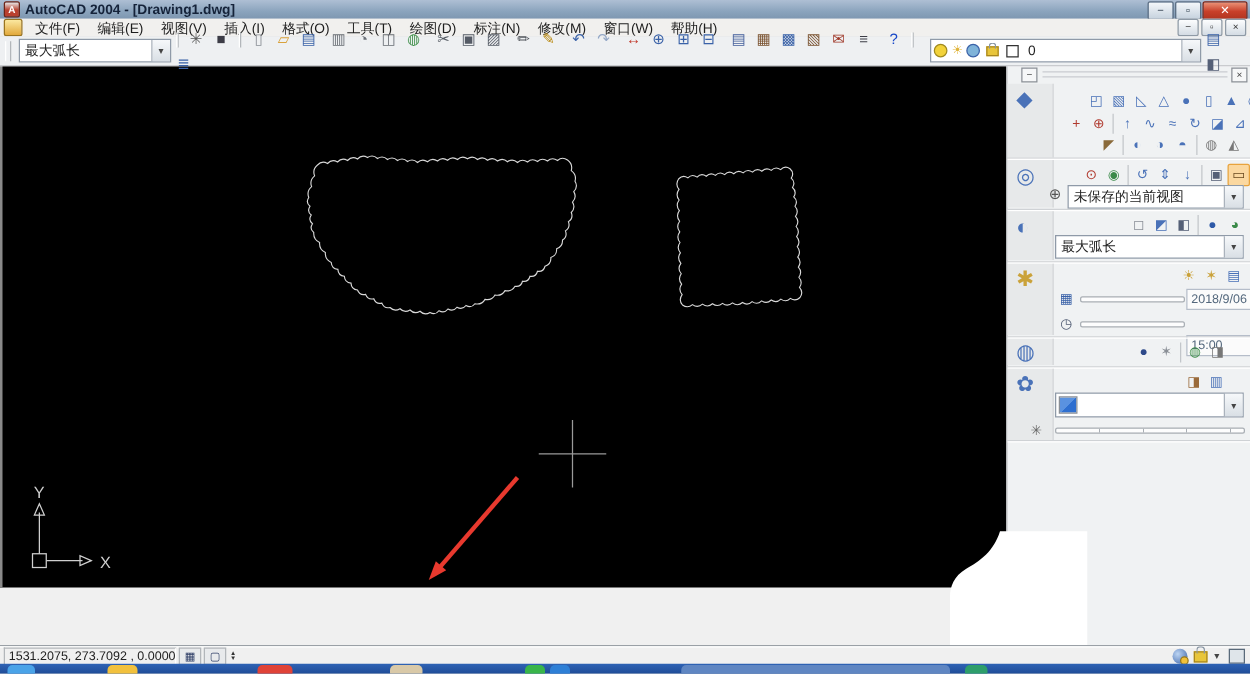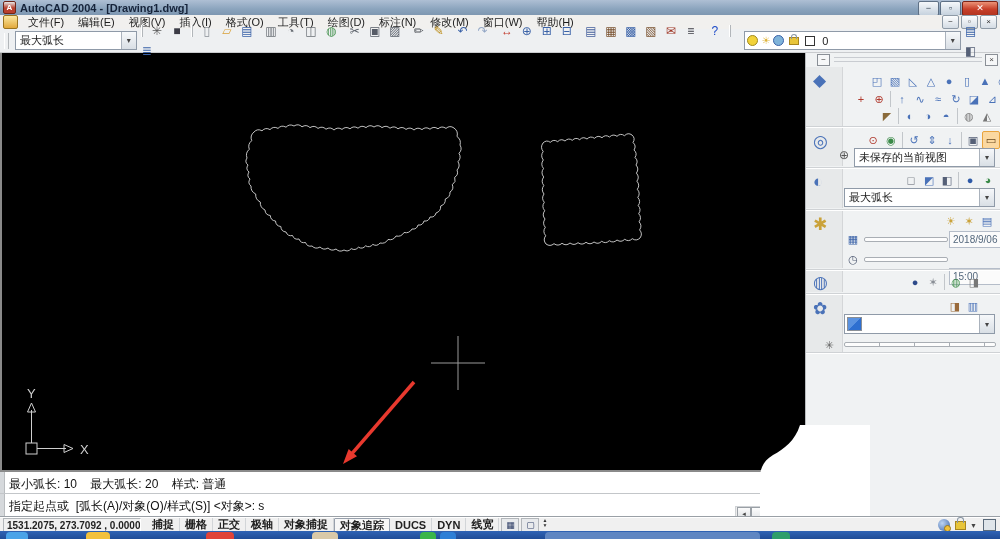--- a/index.html
+++ b/index.html
@@ -88,21 +88,21 @@
   #cmd .sbarrow{position:absolute;left:737px;top:35px;width:12px;height:11px;background:linear-gradient(#fbfbfb,#dcdfe2);
     border:1px solid #9aa0a6;display:flex;align-items:center;justify-content:center;font-size:7px;color:#444;}
   #cmd .sbthumb{position:absolute;left:751px;top:35px;width:16px;height:11px;background:linear-gradient(#fdfdfd,#e2e5e8);
     border:1px solid #9aa0a6;}
 
   
   #blob{position:absolute;left:740px;top:420px;z-index:5;}
 
   
   #statusbar{position:absolute;left:0;top:517px;width:1000px;height:14px;background:#f0f0f0;
-    border-top:1px solid #fff;box-shadow:0 -1px 0 #9aa0a6;display:flex;z-index:10;font-size:11px;font-weight:bold;}
+    border-top:1px solid #fff;box-shadow:0 -1px 0 #9aa0a6;display:flex;align-items:center;z-index:10;font-size:11px;}
   #coordbox{width:130px;height:12px;margin-left:3px;border:1px solid #b2b6ba;border-right-color:#fff;border-bottom-color:#fff;
     font-size:10px;display:flex;align-items:center;padding:0 3px;color:#222;white-space:nowrap;overflow:hidden;}
   .sbtn{padding:0 5px;height:13px;display:flex;align-items:center;white-space:nowrap;border-right:1px solid #d2d5d8;cursor:default;}
   .sbtn.active{border:1px solid #98a0ac;background:#f7f7f7;border-radius:1px;}
   .sico{width:16px;height:12px;margin-left:2px;border:1px solid #b2b6ba;background:#e8eaec;
     display:flex;align-items:center;justify-content:center;font-size:9px;color:#2e3e66;line-height:1;}
   #spinner{display:flex;flex-direction:column;margin-left:3px;font-size:5px;line-height:0.9;color:#333;}
   #sb-right{margin-left:auto;display:flex;align-items:center;margin-right:4px;}
   .comm-icon{width:12px;height:12px;border-radius:50%;background:radial-gradient(circle at 35% 35%,#bcd4f2,#3a62a8);position:relative;margin-right:5px;}
   .comm-icon:after{content:"";position:absolute;right:-1px;bottom:-1px;width:5px;height:5px;border-radius:50%;background:#f2c13a;border:1px solid #9a7a1a;}
@@ -298,47 +298,27 @@
       <div class="ctext"></div>
       <div class="cbtn2">▾</div>
     </div>
     <div class="drow" style="left:14px;top:284px">
         <span class="ti" style="color:#666">✳</span>
       </div>
     <div class="slider ticks" style="left:38px;top:290px;width:150px"></div>
     <div class="secdiv" style="top:300px"></div>
   </div>
 
-  <div id="cmd">
-    <div class="gripv"></div>
-    <div class="cmdline" style="top:4px">最小弧长: 10    最大弧长: 20    样式: 普通</div>
-    <div class="divline"></div>
-    <div class="cmdline" style="top:26px">指定起点或  [弧长(A)/对象(O)/样式(S)] &lt;对象&gt;: s</div>
-    <div class="sbtrack"></div>
-    <div class="sbarrow">◂</div>
-    <div class="sbthumb"></div>
-  </div>
 
   <svg id="blob" width="130" height="97">
     <path d="M60,5 C55,21 44,29 33,35 C23,41 20,49 20,58 L20,97 L130,97 L130,5 Z" fill="#ffffff"></path>
   </svg>
 
   <div id="statusbar">
     <div id="coordbox">1531.2075, 273.7092 , 0.0000</div>
-    <span id="status-btns" style="display:flex;margin-left:6px;">
-        <span class="sbtn">捕捉</span>
-        <span class="sbtn">栅格</span>
-        <span class="sbtn">正交</span>
-        <span class="sbtn">极轴</span>
-        <span class="sbtn">对象捕捉</span>
-        <span class="sbtn active">对象追踪</span>
-        <span class="sbtn">DUCS</span>
-        <span class="sbtn">DYN</span>
-        <span class="sbtn">线宽</span>
-      </span>
     <div class="sico">▦</div>
     <div class="sico">▢</div>
     <div id="spinner">
         <span>▲</span>
         <span>▼</span>
       </div>
     <div id="sb-right">
       <div class="comm-icon"></div>
       <div class="lock-icon"></div>
       <div class="chev">▼</div>

